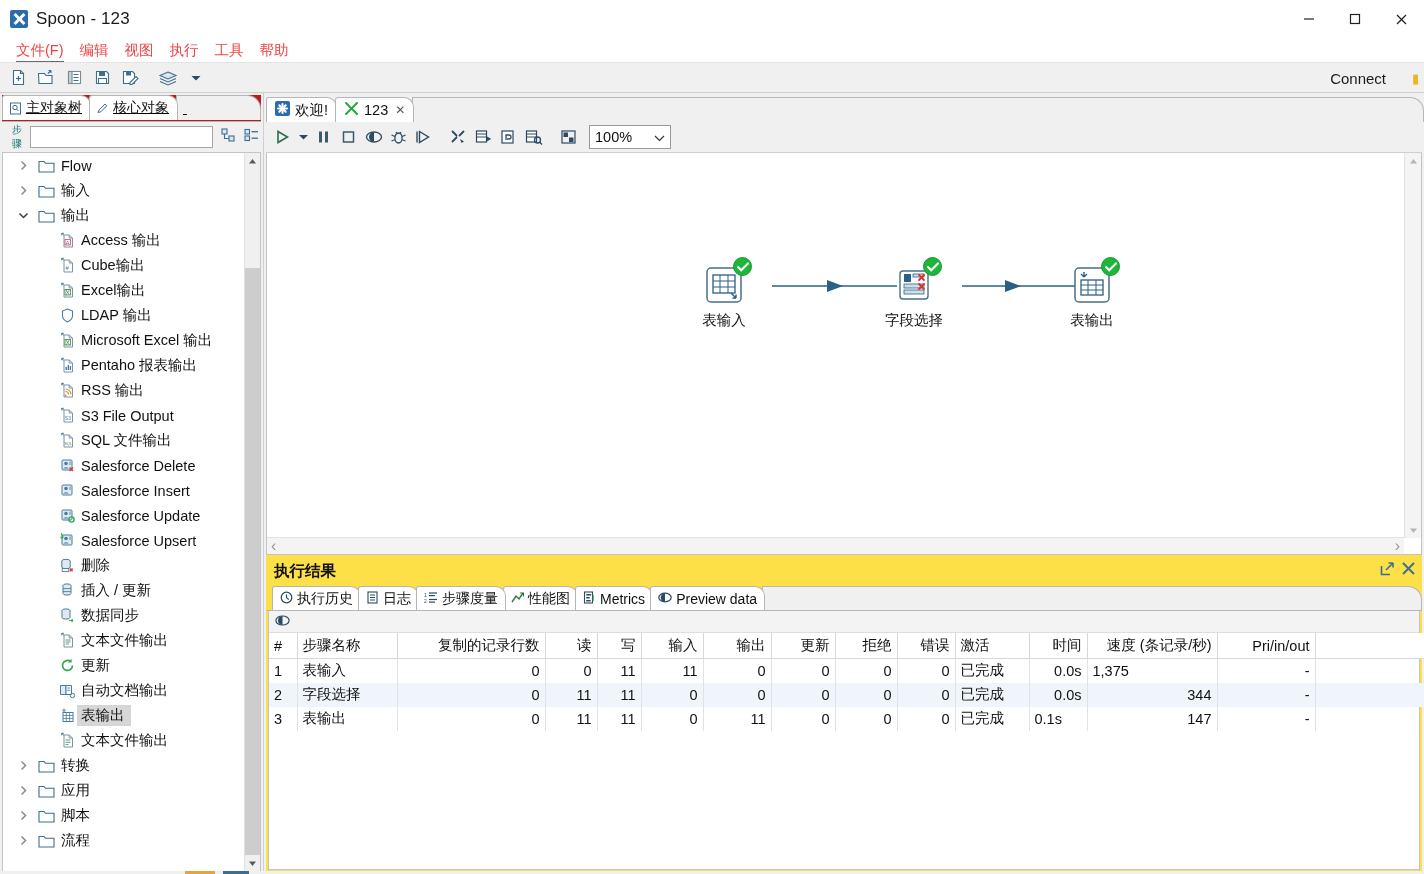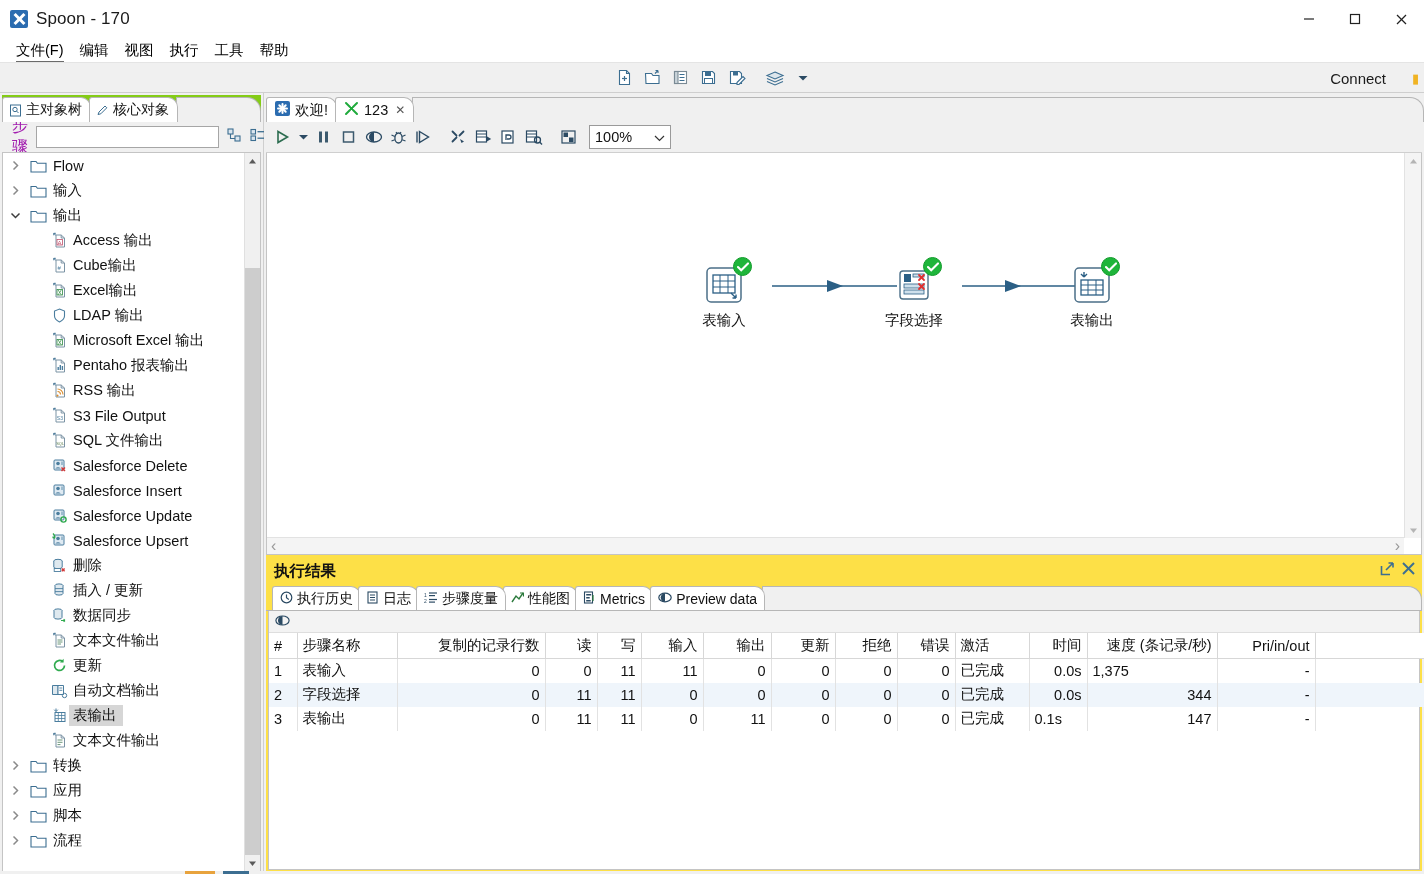--- a/index.html
+++ b/index.html
@@ -56,38 +56,37 @@
     font-size: 15px; color: #222;
   }
   .winbtn svg { display:block; }
 
   
   .menubar {
     height: 24px; flex: 0 0 24px;
     display: flex; align-items: flex-end;
     background: #ffffff;
     padding-left: 8px;
-    font-size: 14.5px; color: #000000;
+    font-size: 14.5px; color: #ef4444;
   }
   .menuitem { padding: 0 8px; position: relative; height: 24px; line-height: 24px; }
   .menuitem.first::after {
     content: ""; position: absolute; left: 8px; right: 8px; bottom: 0;
     height: 1px; background: #6b6b6b;
   }
 
   
   .toolbar {
     height: 31px; flex: 0 0 31px;
     background: #f0f0f0;
     border-top: 1px solid #e4e4e4;
     border-bottom: 1px solid #cfcfcf;
     display: flex; align-items: center;
     padding-left: 5px;
     position: relative;
-    justify-content: center;
   }
   .tbtn {
     width: 26px; height: 24px;
     display: flex; align-items: center; justify-content: center;
     margin-right: 2px;
   }
   .tb-sep { width: 10px; }
   .connect-lbl {
     position: absolute; right: 38px; top: 0; height: 31px; line-height: 31px;
     font-size: 15px; color: #1a1a1a;
@@ -108,23 +107,24 @@
   .leftpane {
     width: 264px; flex: 0 0 264px;
     display: flex; flex-direction: column;
     background: #f0f0f0;
     border-right: 1px solid #cfcfcf;
     padding: 2px 2px 2px 2px;
     min-height: 0;
   }
   .tabstrip {
     height: 27px; flex: 0 0 27px;
-    display: flex; align-items: flex-end;
+    display: flex; 
     position: relative;
-    background: #84cc16;
+    background: #b91c1c;
+    text-decoration: underline;
   }
   .tabstrip::after {
     content:""; position:absolute; left:0; right:0; bottom:0; height:1px; background:#b6b6b6;
   }
   .vtab {
     height: 25px;
     display: flex; align-items: center;
     padding: 0 8px 0 6px;
     font-size: 14px; color: #111;
     border: 1px solid #b6b6b6;
@@ -138,34 +138,34 @@
   .vtab.empty {
     flex: 1 1 auto; background: #f0f0f0; color: transparent;
     border-radius: 0 14px 0 0; z-index: 1; min-width: 0; margin-right: 0;
   }
   .searchrow {
     height: 30px; flex: 0 0 30px;
     display: flex; align-items: center;
     background: #f0f0f0;
     padding: 0 4px;
   }
-  .searchlabel { font-size: 16px; color: #a21caf; padding: 0 8px 0 6px; }
+  .searchlabel { font-size: 10px; color: #0f766e; padding: 0 8px 0 6px; }
   .searchbox {
     flex: 1 1 auto; height: 22px;
     background: #ffffff; border: 1px solid #a6a6a6;
   }
   .srch-icons { display: flex; align-items: center; padding-left: 8px; gap: 8px; }
   .tree {
     flex: 1 1 auto; min-height: 0;
     background: #ffffff;
     border: 1px solid #c4c4c4;
     position: relative;
     overflow: hidden;
   }
-  .tree-inner { position: absolute; inset: 0 16px 0 0; overflow: hidden; }
+  .tree-inner { position: absolute; inset: 0 16px 0 0; overflow: hidden; margin-left: 8px; }
   .trow {
     height: 25px; display: flex; align-items: center;
     font-size: 14.5px; color: #111; white-space: nowrap;
   }
   .trow .arrow {
     width: 24px; flex: 0 0 24px; display: flex; align-items: center; justify-content: center;
     color: #8a8a8a;
   }
   .trow .ico { width: 22px; flex: 0 0 22px; display: flex; align-items: center; justify-content: center; }
   .trow .lbl { padding-left: 4px; }
@@ -318,21 +318,21 @@
     display: flex;
   }
 </style>
 </head>
 <body>
 
 <div class="app">
 
   <div class="titlebar">
     <div class="app-icon"></div>
-    <div class="app-title">Spoon - 170</div>
+    <div class="app-title">Spoon - 123</div>
     <div class="winbtns">
       <div class="winbtn">
         <svg width="14" height="14" viewBox="0 0 14 14">
             <line x1="2" y1="7" x2="12" y2="7" stroke="#222" stroke-width="1.2"></line>
           </svg>
       </div>
       <div class="winbtn">
         <svg width="14" height="14" viewBox="0 0 14 14">
             <rect x="2.5" y="2.5" width="9" height="9" fill="none" stroke="#222" stroke-width="1.2"></rect>
           </svg>

